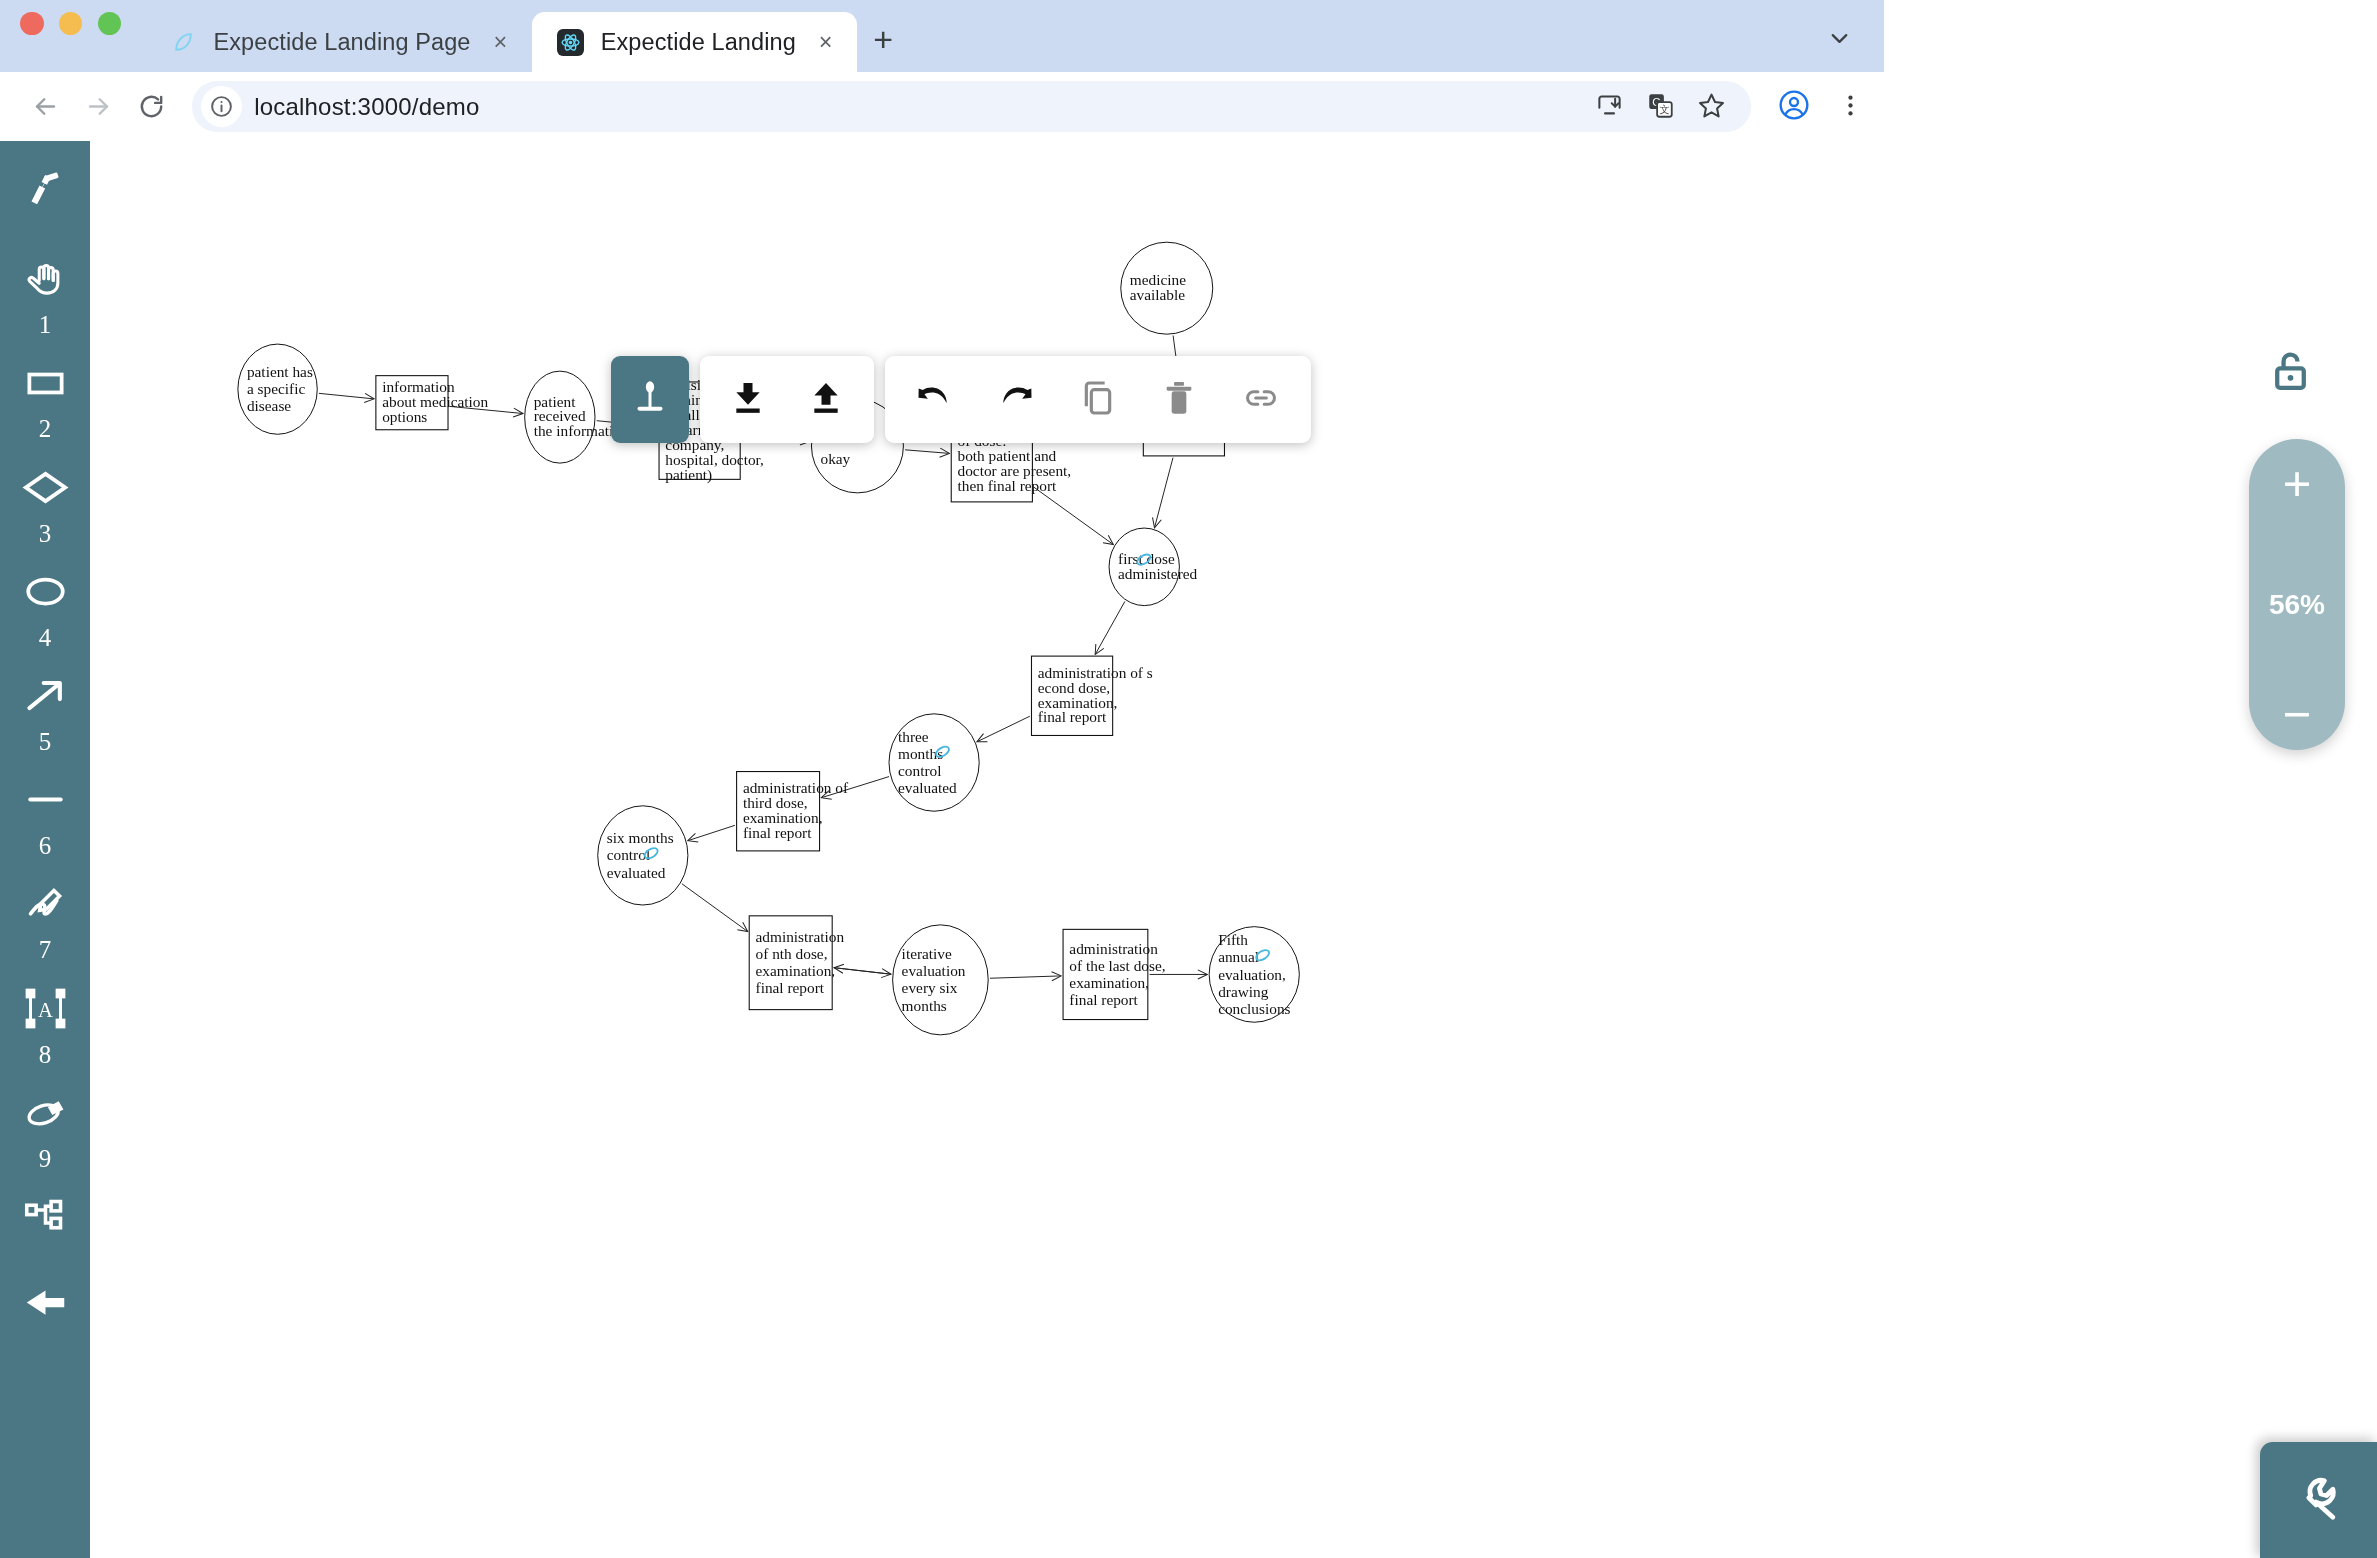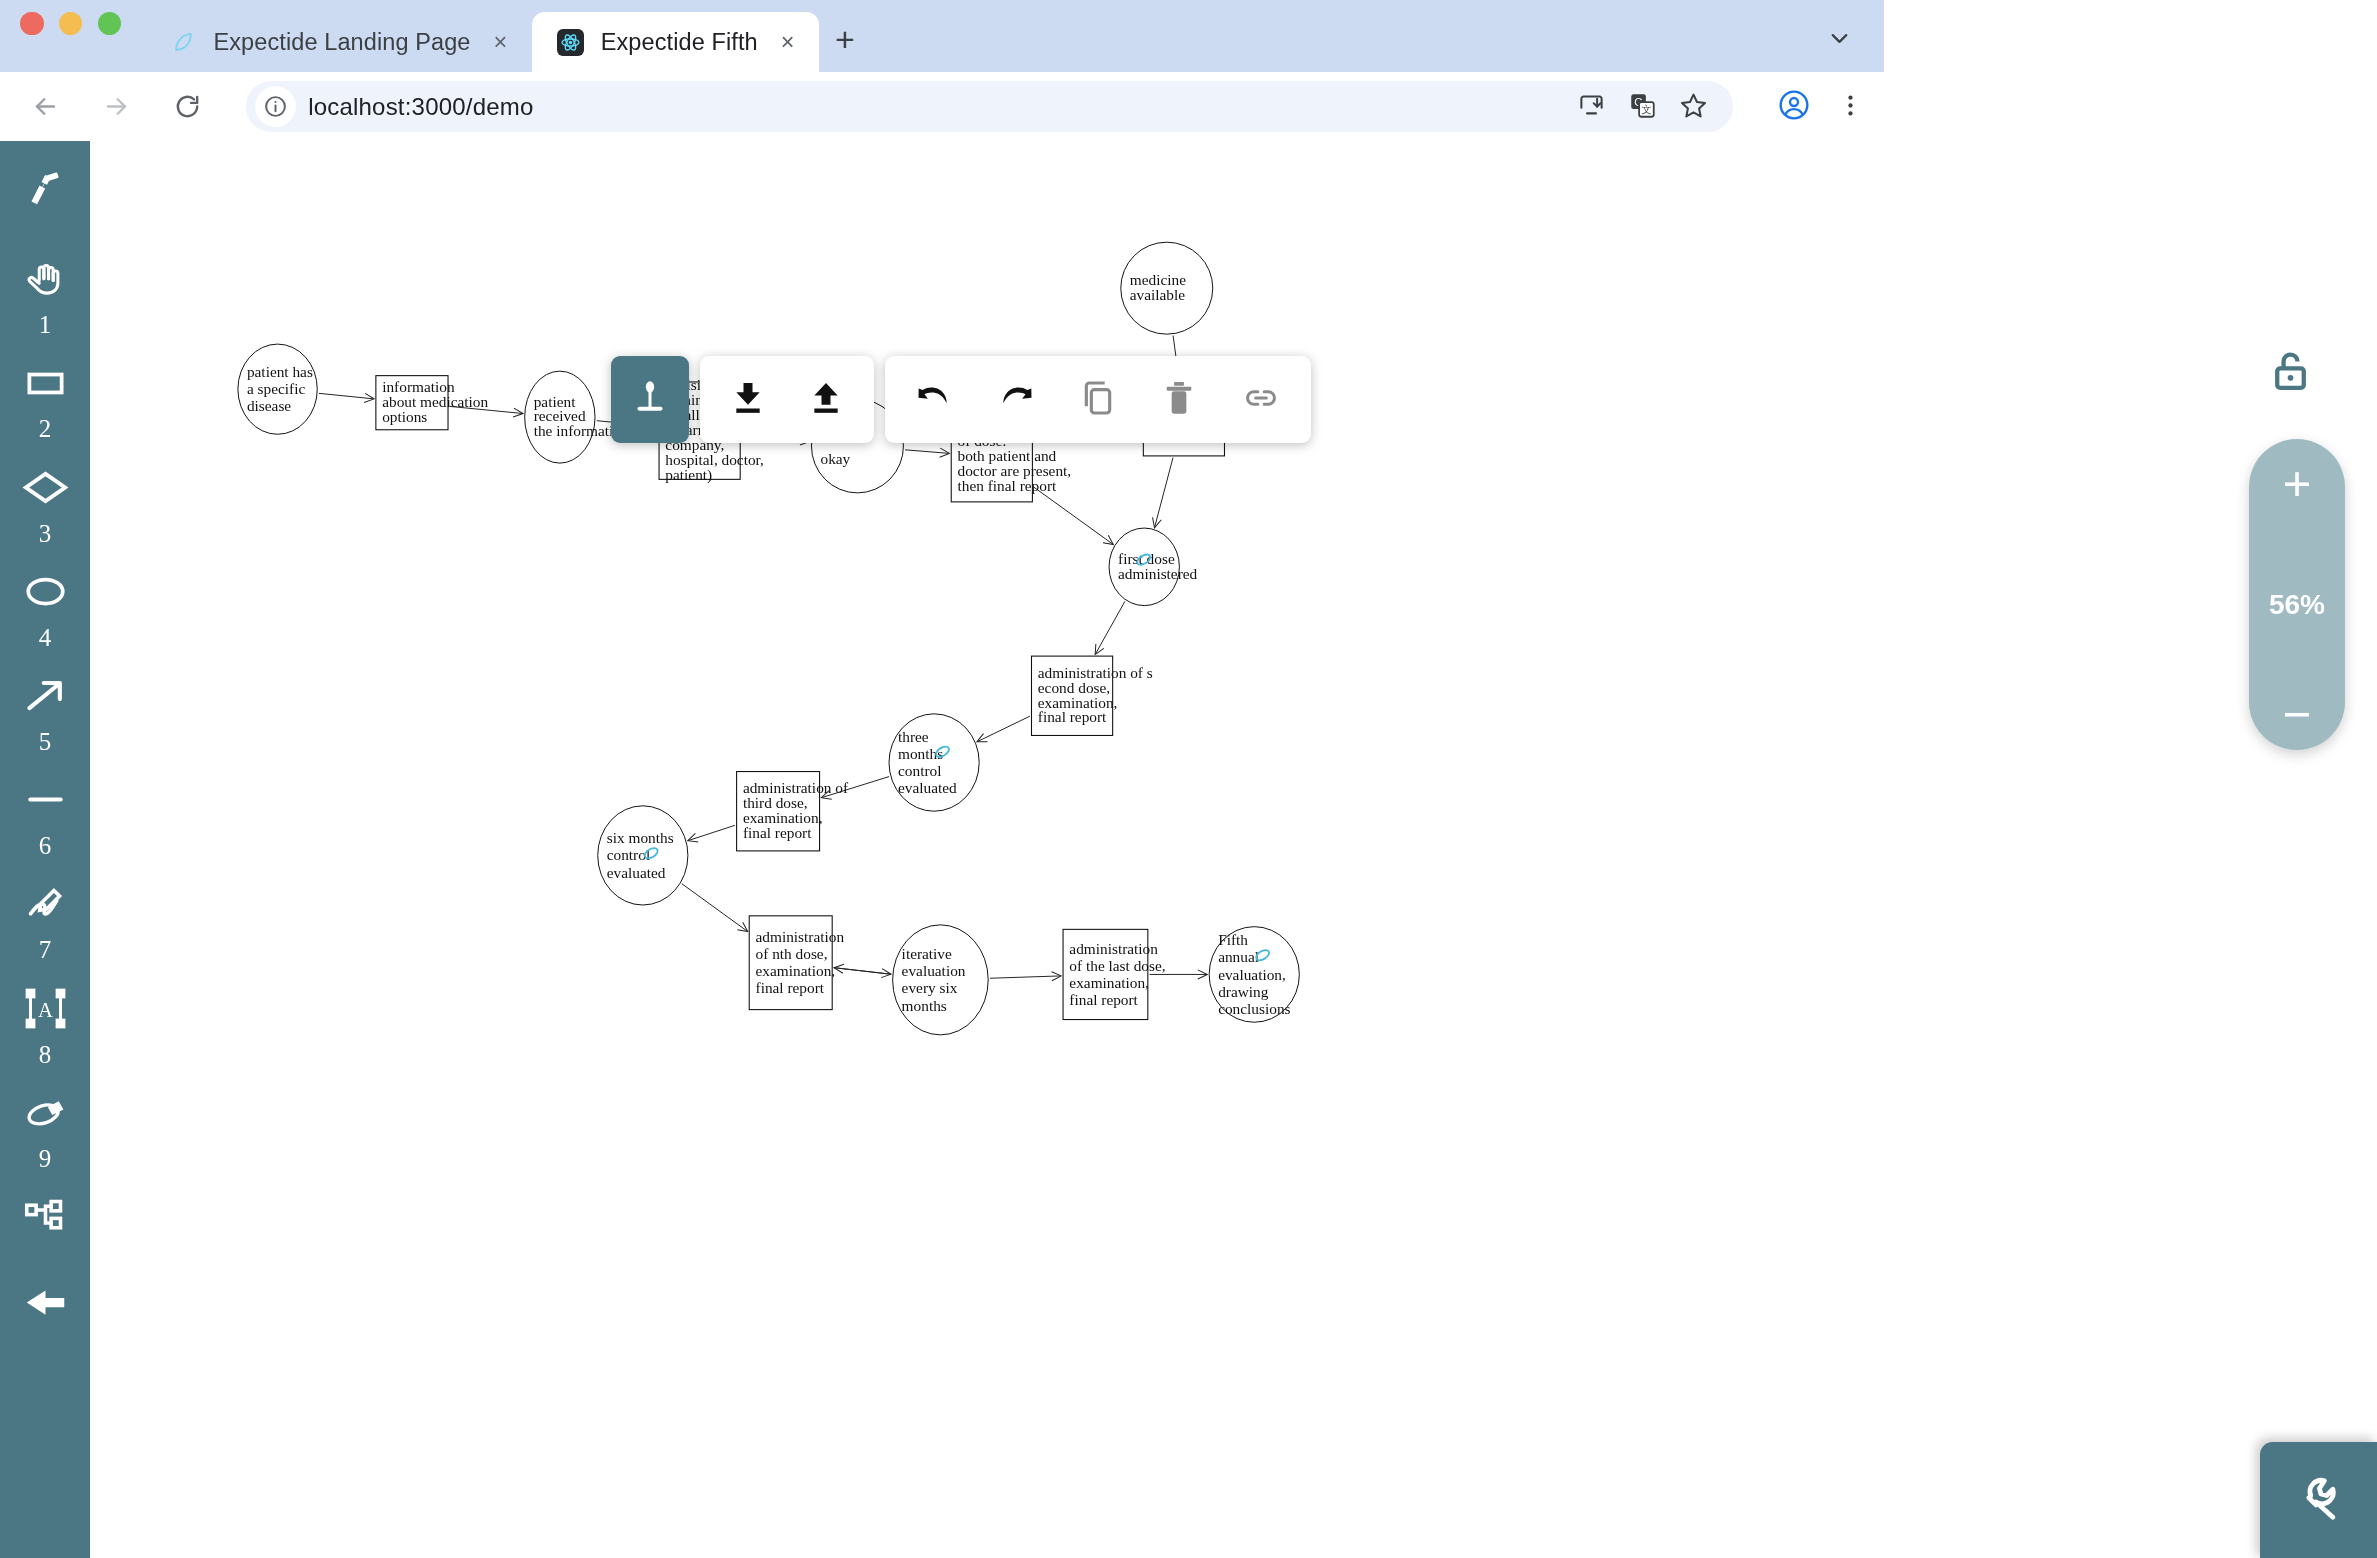--- a/index.html
+++ b/index.html
@@ -45,21 +45,21 @@
   .newtab { font-size: 34px; color: #3c4043; margin-left: 16px; padding-bottom: 12.6px; font-weight: 300; }
   .chev-wrap { position: absolute; right: 20px; bottom: 9px; width: 49px; height: 49px;
      display:flex; align-items:center; justify-content:center; border-radius: 50%; }
 
   .toolbar {
     height: 69px;
     background: #ffffff;
     display: flex;
     align-items: center;
     padding: 0 20px;
-    gap: 20px;
+    gap: 2px;
   }
   .nav-btn { width: 51px; height: 51px; display:flex; align-items:center; justify-content:center; color:#5f6368; }
   .omnibox {
     flex: 1;
     height: 51px;
     background: #eff3fb;
     border-radius: 25px;
     display: flex;
     align-items: center;
     padding: 0 9px 0 9px;
@@ -167,21 +167,21 @@
         <svg width="27" height="27" viewBox="0 0 32 32">
           <rect x="0" y="0" width="32" height="32" rx="7" fill="#24292e"></rect>
           <g stroke="#61dafb" stroke-width="1.6" fill="none">
             <ellipse cx="16" cy="16" rx="10" ry="4.2"></ellipse>
             <ellipse cx="16" cy="16" rx="10" ry="4.2" transform="rotate(60 16 16)"></ellipse>
             <ellipse cx="16" cy="16" rx="10" ry="4.2" transform="rotate(120 16 16)"></ellipse>
           </g>
           <circle cx="16" cy="16" r="2.1" fill="#61dafb"></circle>
         </svg>
       </span>
-      <span class="tab-title">Expectide Fifth</span>
+      <span class="tab-title">Expectide Landing</span>
       <span class="tab-close">×</span>
     </div>
 
     <div class="newtab">+</div>
 
     <div class="chev-wrap">
       <svg width="27" height="27" viewBox="0 0 24 24" fill="none" stroke="#3c4043" stroke-width="2" stroke-linecap="round" stroke-linejoin="round">
         <polyline points="6 9 12 15 18 9"></polyline>
       </svg>
     </div>

